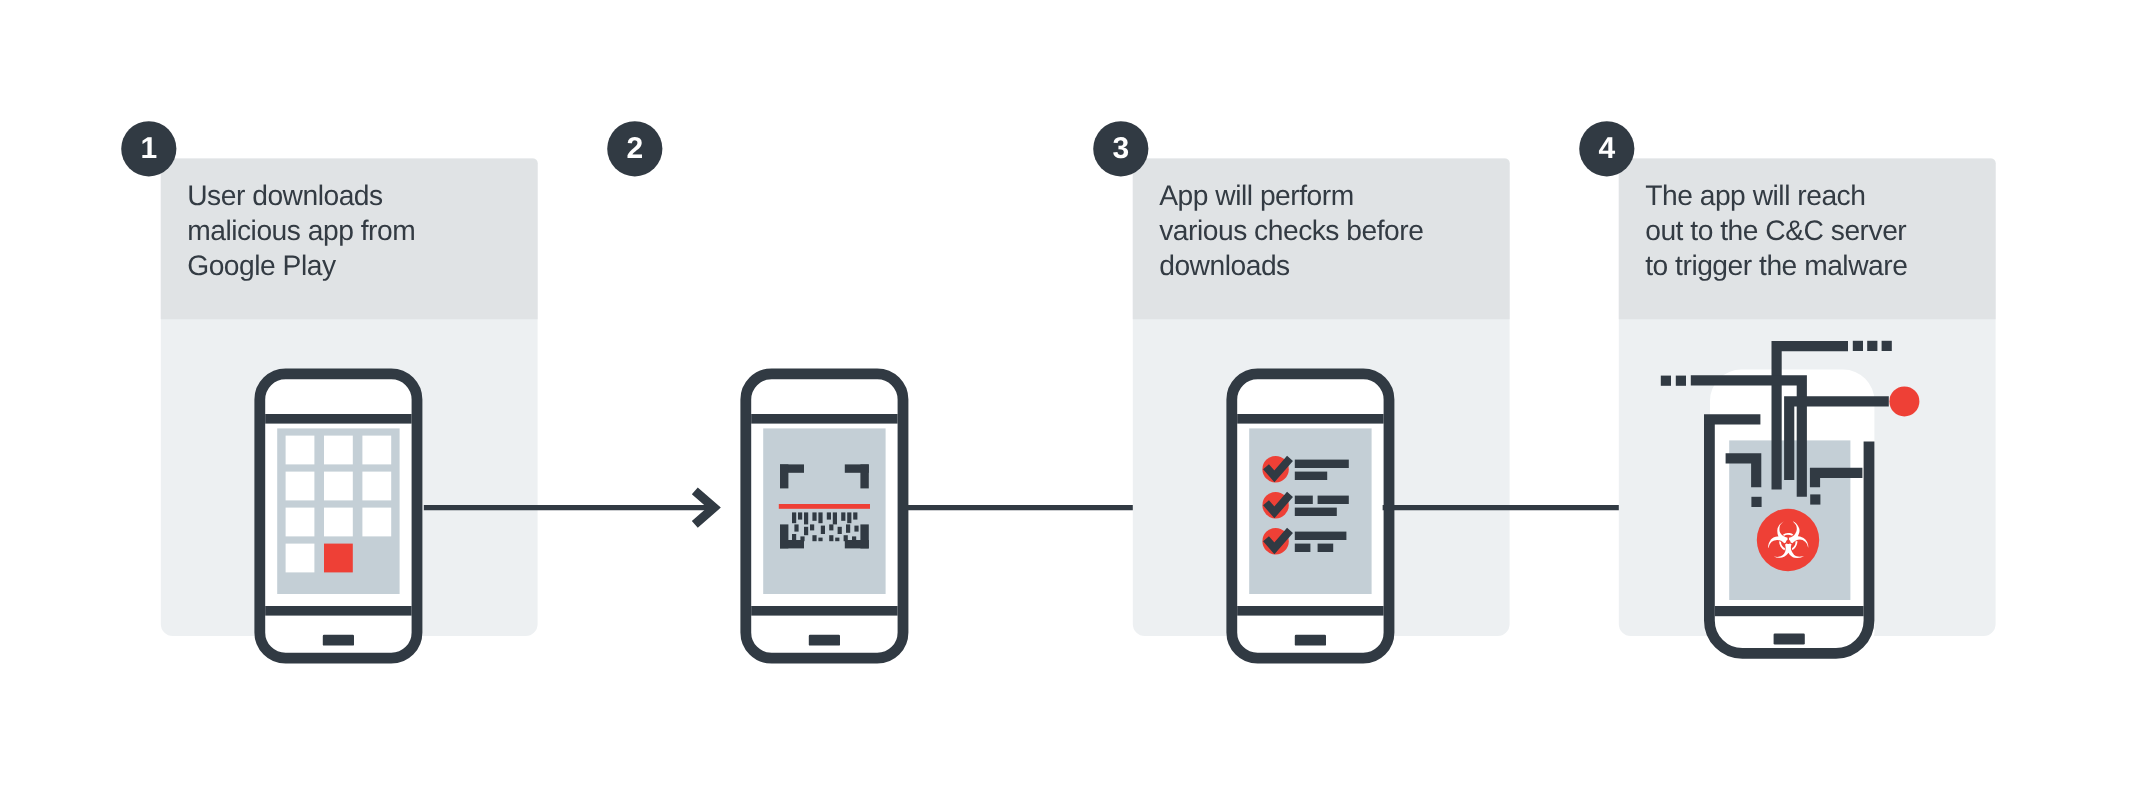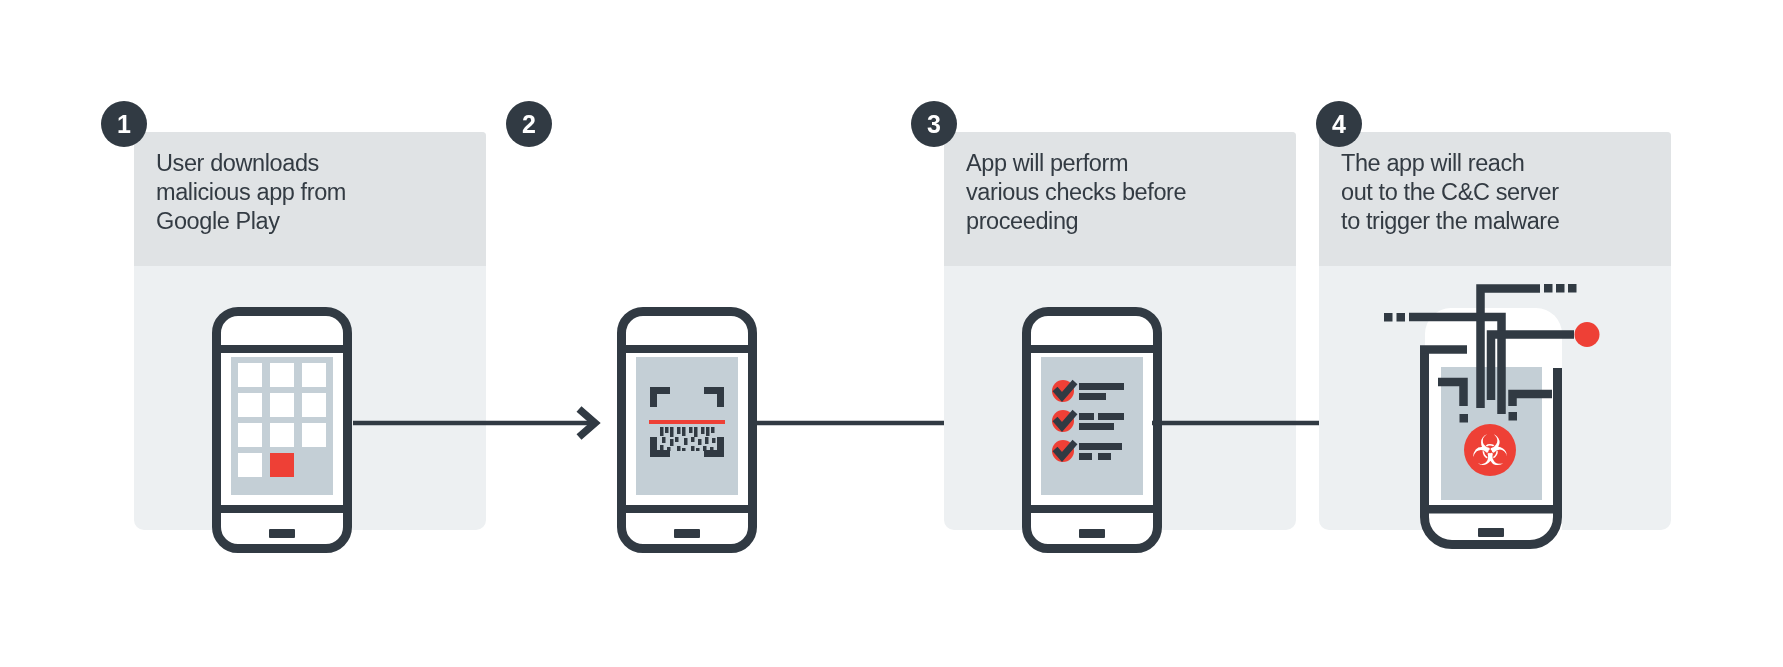--- a/index.html
+++ b/index.html
@@ -3,21 +3,21 @@
 <meta charset="utf-8">
 <style>
   :root{
     --dark:#313a43; --red:#ee4036; --screen:#c4cfd6;
     --hdr:#e0e3e5; --body:#edf0f2; --text:#333b43; --bg:#ffffff;
   }
   *{margin:0;padding:0;box-sizing:border-box}
   html,body{background:var(--bg)}
   .canvas{position:relative;width:1783px;height:667px;background:var(--bg);overflow:hidden;
           font-family:"Liberation Sans",sans-serif}
-  .panel{position:absolute;top:132px;width:352px;height:398px;border-radius:4px 4px 10px 10px;
+  .panel{position:absolute;top:132px;width:314px;height:398px;border-radius:4px 4px 10px 10px;
          background:var(--body)}
   .panel-header{width:100%;height:134px;background:var(--hdr);border-radius:4px 4px 0 0;
                 padding:17px 18px 0 22px}
   .step-title{font-size:23.5px;line-height:29px;letter-spacing:-0.4px;color:var(--text);
               white-space:pre-line}
   .badge{position:absolute;top:101px;width:46px;height:46px;border-radius:50%;background:var(--dark);
          color:#fff;display:flex;align-items:center;justify-content:center;
          font-size:25px;font-weight:bold}
   .phone{position:absolute;top:307px;width:140px;height:246px;border:9px solid var(--dark);
          border-radius:26px;background:#fff}
@@ -125,21 +125,21 @@
 
   <svg class="arrow" style="left:755px" width="250" height="44" viewBox="0 0 250 44">
     <line x1="0" y1="22" x2="238" y2="22" stroke="var(--dark)" stroke-width="4.5"></line>
     <path d="M226,8 L242,22 L226,36" fill="none" stroke="var(--dark)" stroke-width="7.5"></path>
   </svg>
 
   <div class="panel" style="left:944px">
     <div class="panel-header">
       <div class="step-title">App will perform
 various checks before
-proceeding</div>
+downloads</div>
     </div>
   </div>
   <div class="badge" style="left:911px">
     <span>3</span>
   </div>
   <div class="phone" style="left:1022px">
     <div class="sep sep-top"></div>
     <div class="screen-panel">
       <svg width="102" height="138" viewBox="0 0 102 138">
 
@@ -163,21 +163,21 @@
     </div>
     <div class="sep sep-bottom"></div>
     <div class="home-dash"></div>
   </div>
 
   <svg class="arrow" style="left:1152px" width="250" height="44" viewBox="0 0 250 44">
     <line x1="0" y1="22" x2="238" y2="22" stroke="var(--dark)" stroke-width="4.5"></line>
     <path d="M226,8 L242,22 L226,36" fill="none" stroke="var(--dark)" stroke-width="7.5"></path>
   </svg>
 
-  <div class="panel" style="left:1319px">
+  <div class="panel" style="left:1349px">
     <div class="panel-header">
       <div class="step-title">The app will reach
 out to the C&amp;C server
 to trigger the malware</div>
     </div>
   </div>
   <div class="badge" style="left:1316px">
     <span>4</span>
   </div>
   <svg style="position:absolute;left:1380px;top:268px" width="240" height="290" viewBox="0 0 240 290">

